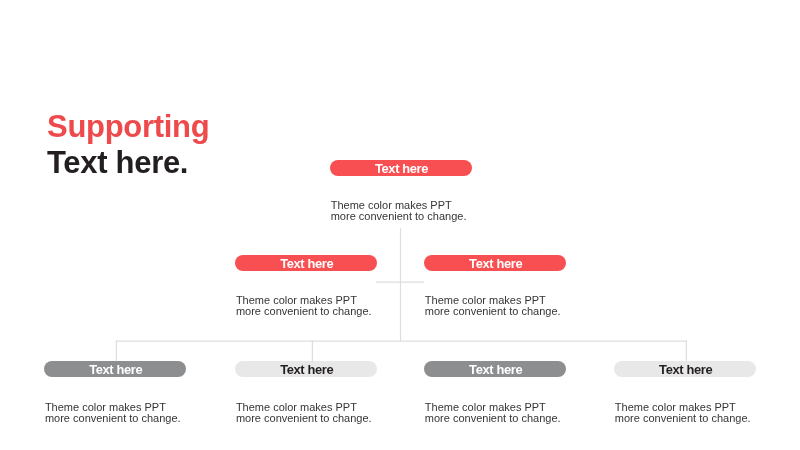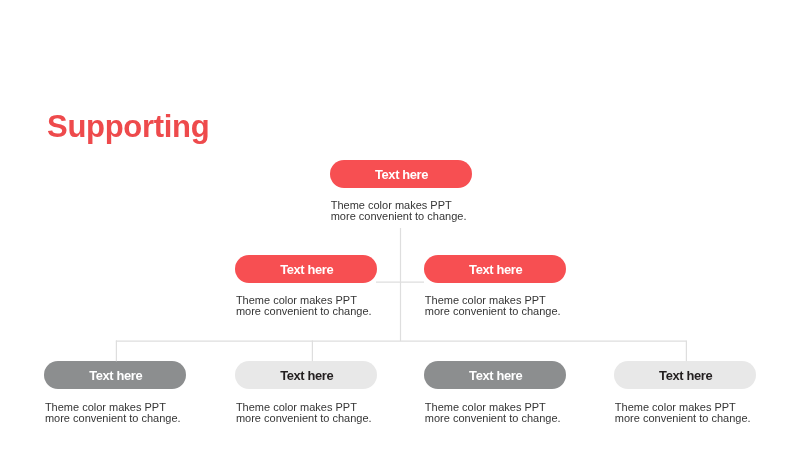--- a/index.html
+++ b/index.html
@@ -12,41 +12,42 @@
   
   .slide { position:absolute; inset:0; will-change:opacity;margin-top:48px; }
 
   
   .title { position:absolute; left:47px; top:61px; line-height:36px;
            font-size:31px; font-weight:bold; letter-spacing:-0.3px; }
   .title .l1 { color:#ee4a4c; display:block; }
   .title .l2 { color:#231f20; display:block; }
 
   
-  .pill { position:absolute; height:28px; border-radius:14px;
+  .pill { position:absolute; height:16px; border-radius:14px;
           display:flex; align-items:center; justify-content:center;
           font-size:12.9px; font-weight:bold; letter-spacing:-0.36px;
           text-indent:1.2px; padding-top:2px; box-sizing:border-box; }
   .pill.red   { background:#f74f52; color:#ffffff; }
   .pill.gray  { background:#8c8e8f; color:#ffffff; }
   .pill.light { background:#e8e8e8; color:#231f20; }
 
   .desc { position:absolute; font-size:11px;
           line-height:11.3px; color:#353535; white-space:nowrap; text-indent:1px; }
 
   
   .wires { position:absolute; left:0; top:0; will-change:opacity; }
 </style>
 </head>
 <body>
 
 <div class="slide">
 
   <div class="title">
     <span class="l1">Supporting</span>
+    <span class="l2">Text here.</span>
   </div>
 
   <div class="pill red" style="left:329.7px; top:111.8px; width:142.5px;">Text here</div>
   <div class="desc" style="left:329.7px; top:152.2px; width:142.5px;">
     <div>Theme color makes PPT</div>
     <div>more convenient to change.</div>
   </div>
 
   <div class="pill red" style="left:234.9px; top:206.9px; width:142.5px;">Text here</div>
   <div class="desc" style="left:234.9px; top:246.6px; width:142.5px;">

